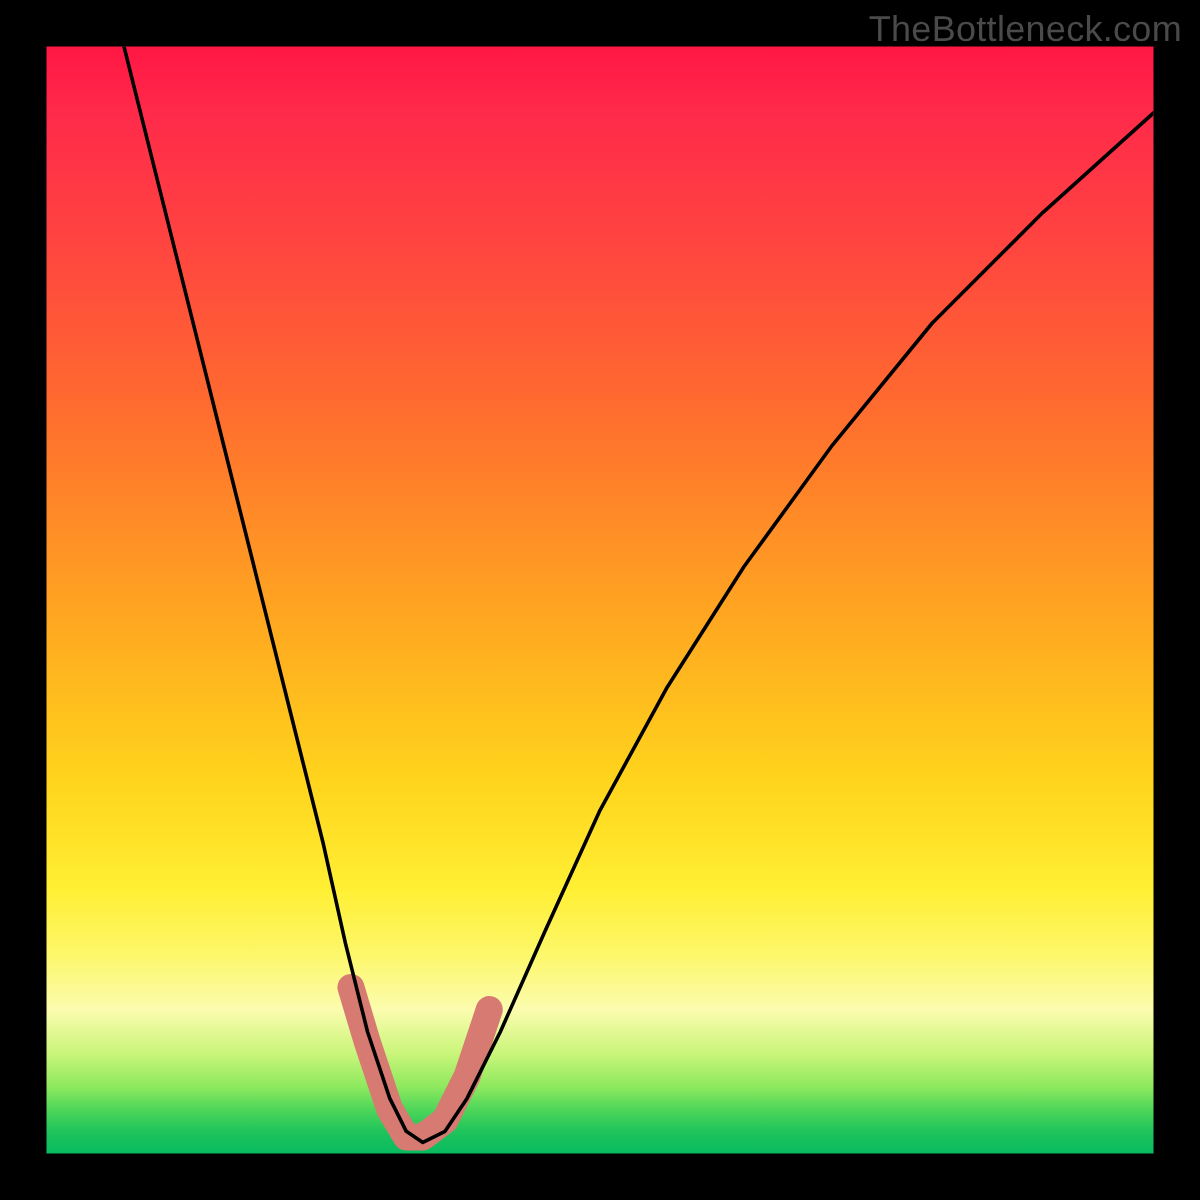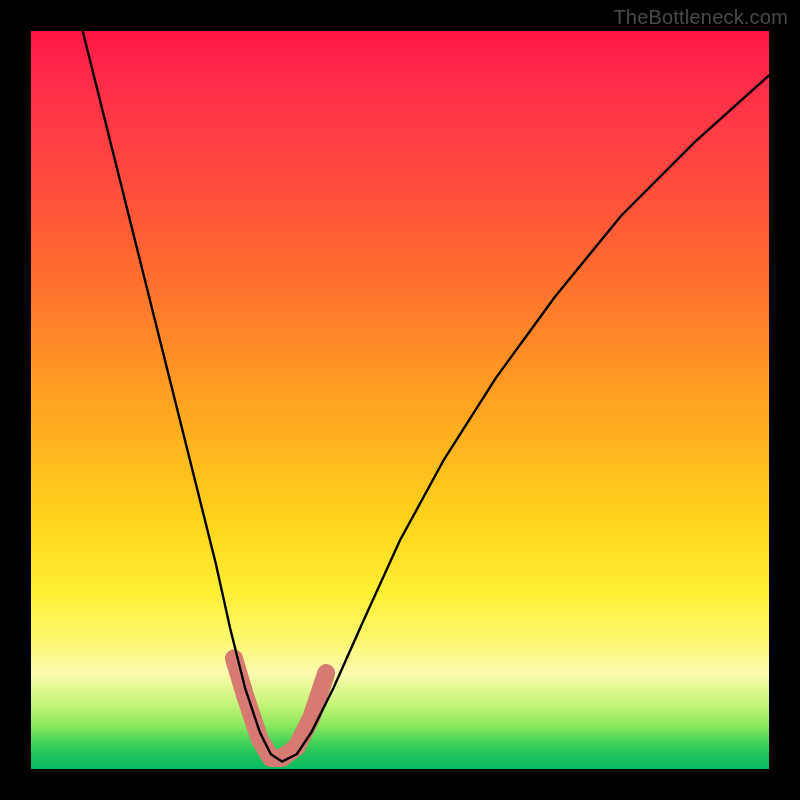--- a/index.html
+++ b/index.html
@@ -42,21 +42,21 @@
       #4fd65a 96%,
       #1fc45b 98%,
       #08bb60 100%
     );
   }
   .watermark {
     position: absolute;
     top: 6px;
     right: 12px;
     color: #4a4a4a;
-    font-size: 20px;
+    font-size: 24px;
     font-weight: 400;
     letter-spacing: 0.2px;
     user-select: none;
   }
   svg.curve {
     position: absolute;
     left: 31px;
     top: 31px;
     width: 738px;
     height: 738px;

